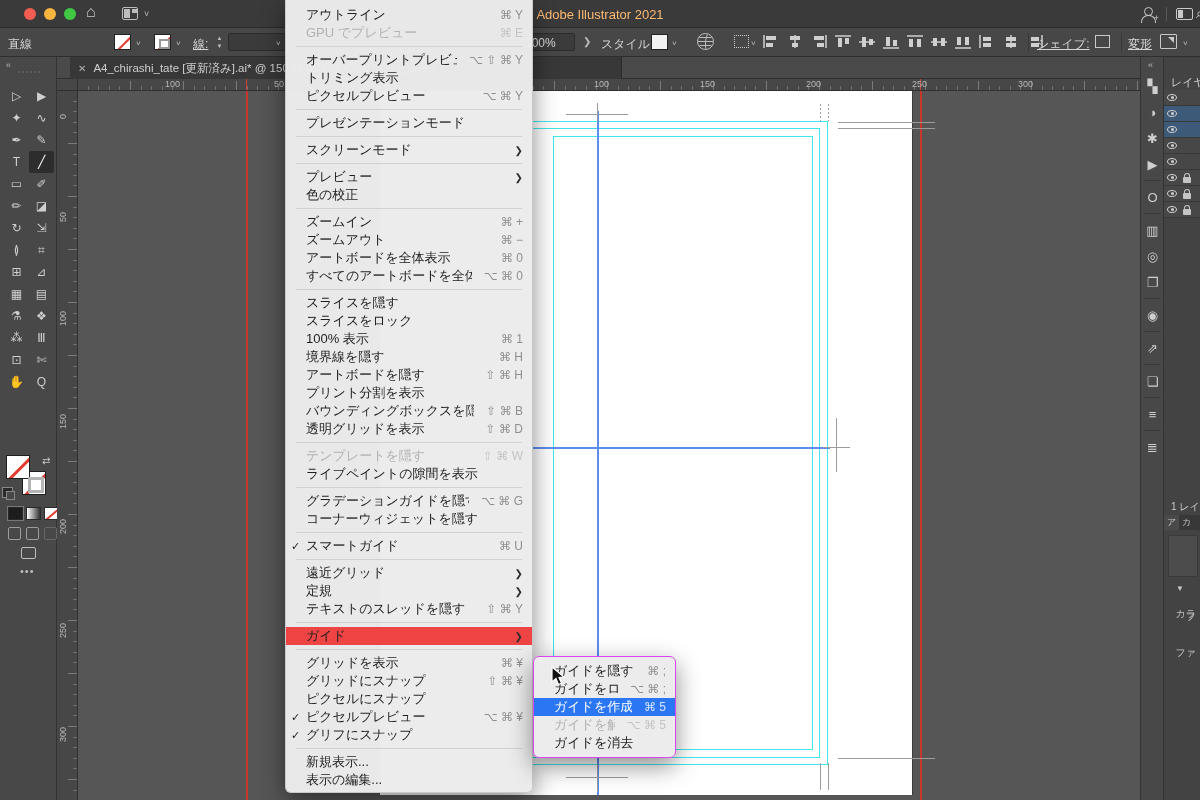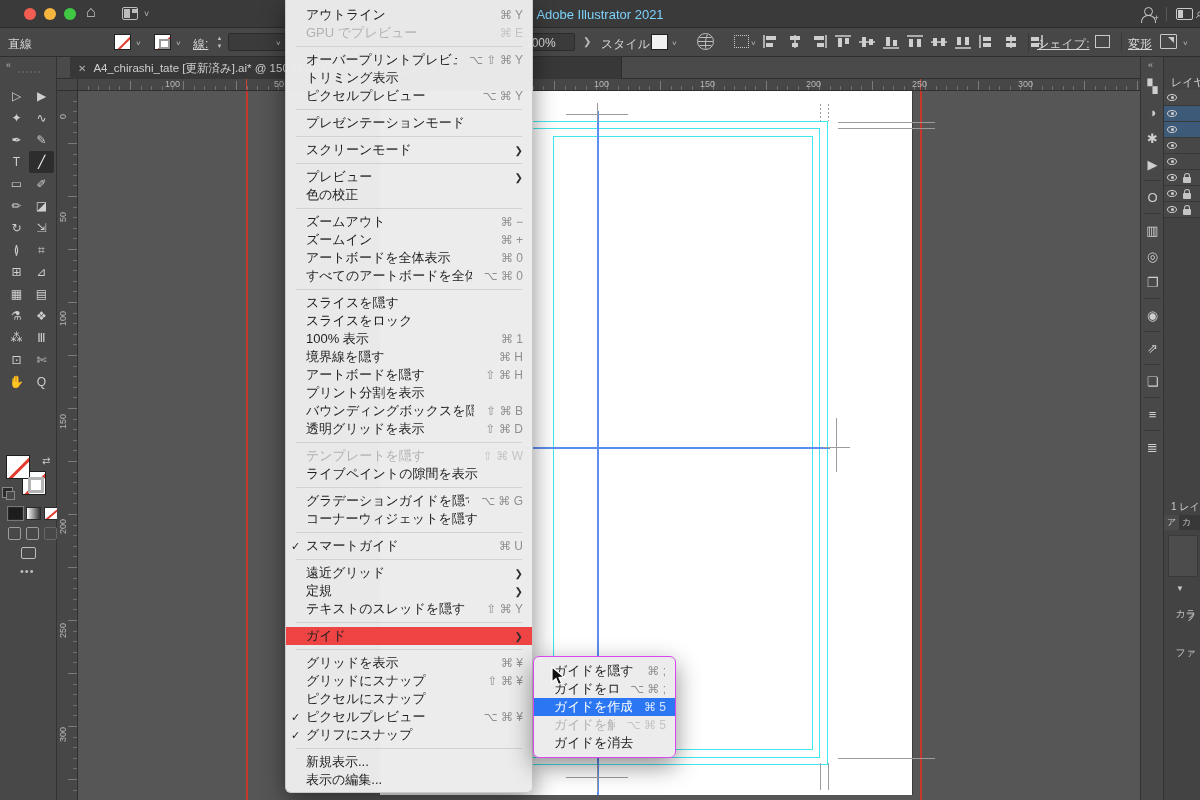--- a/index.html
+++ b/index.html
@@ -12,21 +12,21 @@
 .tl{position:absolute;top:8px;width:12px;height:12px;border-radius:50%}
 .tl.red{left:24px;background:#f25c51}
 .tl.yellow{left:44px;background:#f6b53d}
 .tl.green{left:64px;background:#3fc943}
 .home{position:absolute;left:86px;top:3px;font-size:16px;color:#c9c9c9}
 .wsicon{position:absolute;left:122px;top:7px;width:16px;height:13px;border:1px solid #bdbdbd;border-radius:2px}
 .wsicon::before{content:"";position:absolute;left:1px;top:1px;width:6px;height:9px;background:#bdbdbd}
 .wsicon::after{content:"";position:absolute;left:9px;top:1px;width:5px;height:4px;background:#bdbdbd}
 .chev{color:#bdbdbd;font-size:9px}
 .ws-chev{position:absolute;left:144px;top:9px}
-.apptitle{position:absolute;left:0;right:0;top:7px;text-align:center;font-size:13px;color:#7dd3fc}
+.apptitle{position:absolute;left:0;right:0;top:7px;text-align:center;font-size:13px;color:#fdba74}
 .person{position:absolute;left:1140px;top:6px;width:16px;height:16px}
 .person::before{content:"";position:absolute;left:4px;top:1px;width:7px;height:7px;border:1.5px solid #c9c9c9;border-radius:50%}
 .person::after{content:"";position:absolute;left:1px;top:9px;width:13px;height:7px;border:1.5px solid #c9c9c9;border-bottom:none;border-radius:7px 7px 0 0}
 .person .plus{position:absolute;right:-3px;bottom:-1px;color:#c9c9c9;font-size:9px}
 .tbsep{position:absolute;left:1166px;top:7px;width:1px;height:14px;background:#585858}
 .panelbtn{position:absolute;left:1176px;top:8px;width:17px;height:12px;border:1px solid #c9c9c9;border-radius:2px}
 .panelbtn::before{content:"";position:absolute;left:1px;top:1px;width:5px;height:8px;background:#c9c9c9}
 .searchclip{position:absolute;left:1196px;top:5px;font-size:14px;color:#c9c9c9}
 
 
@@ -520,27 +520,27 @@
         <span class="mlab">プレビュー</span>
         <span class="marr">❯</span>
       </div>
       <div class="mitem">
         <span class="mcheck"></span>
         <span class="mlab">色の校正</span>
       </div>
       <div class="msep"></div>
       <div class="mitem">
         <span class="mcheck"></span>
+        <span class="mlab">ズームイン</span>
+        <span class="msc">⌘ +</span>
+      </div>
+      <div class="mitem">
+        <span class="mcheck"></span>
         <span class="mlab">ズームアウト</span>
         <span class="msc">⌘ −</span>
-      </div>
-      <div class="mitem">
-        <span class="mcheck"></span>
-        <span class="mlab">ズームイン</span>
-        <span class="msc">⌘ +</span>
       </div>
       <div class="mitem">
         <span class="mcheck"></span>
         <span class="mlab">アートボードを全体表示</span>
         <span class="msc">⌘ 0</span>
       </div>
       <div class="mitem">
         <span class="mcheck"></span>
         <span class="mlab">すべてのアートボードを全体表示</span>
         <span class="msc">⌥ ⌘ 0</span>

